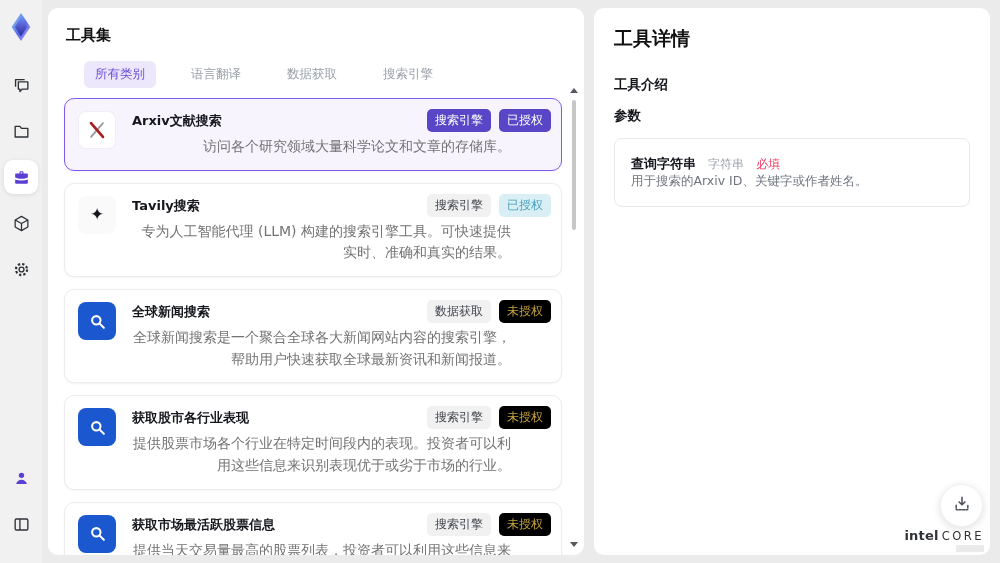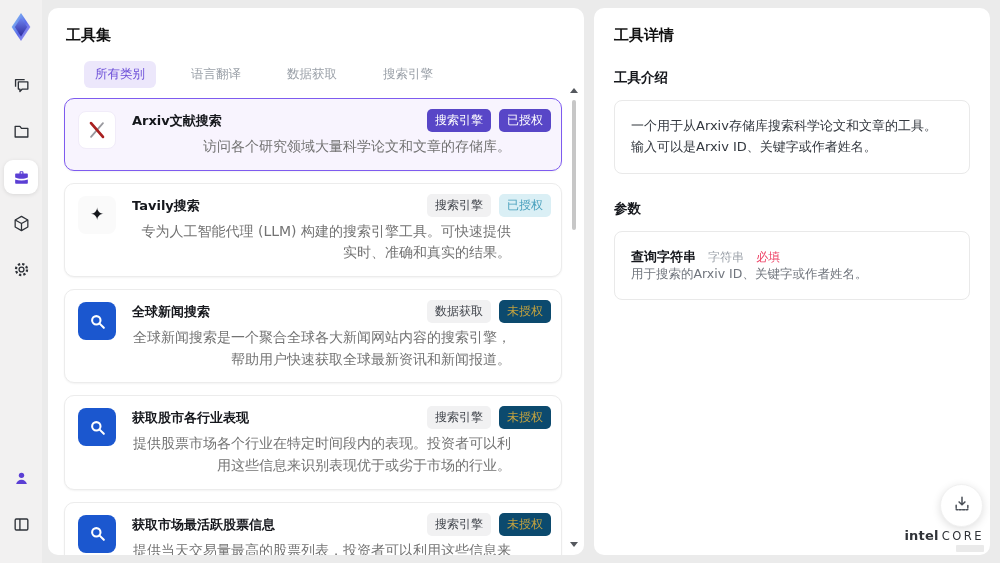--- a/index.html
+++ b/index.html
@@ -32,30 +32,30 @@
   .icon-tavily { background:#fafafa; color:#15171c; font-size:17px; }
   .icon-bluesearch { background:#1b57cf; }
   .tool-body { flex:1; min-width:0; }
   .tool-head { display:flex; align-items:flex-start; justify-content:space-between; gap:8px; }
   .tool-name { font-size:13px; font-weight:bold; color:#15171c; padding-top:3px; }
   .badges { display:flex; gap:8px; flex:none; }
   .badge { font-size:12px; padding:3px 8px; border-radius:5px; white-space:nowrap; }
   .badge-purple { background:#5846c7; color:#fff; }
   .badge-gray   { background:#f1f1f2; color:#43474e; }
   .badge-cyan   { background:#daeff5; color:#49a0bd; }
-  .badge-yellow { background:#0c4a6e; color:#c3a23f; }
+  .badge-yellow { background:#000000; color:#c3a23f; }
   .tool-desc { font-size:14px; color:#737373; line-height:1.55; margin-top:4px; padding-right:40px; }
   
   .sb-arrow { position:absolute; right:6px; width:0; height:0; border-left:4px solid transparent; border-right:4px solid transparent; }
   .sb-up { top:80px; border-bottom:5px solid #55585e; }
   .sb-down { bottom:8px; border-top:5px solid #55585e; }
   .sb-thumb { position:absolute; right:8px; top:92px; width:4px; height:130px; background:#c7c7c7; border-radius:2px; }
   
   .detail-panel { flex:1; padding:18px 20px; position:relative; }
-  .detail-title { font-size:15px; font-weight:bold; color:#111; margin-bottom:24px; }
+  .detail-title { font-size:19px; font-weight:bold; color:#111; margin-bottom:24px; }
   .section-heading { font-size:13.5px; font-weight:bold; color:#15171c; margin-bottom:13px; }
   .info-box { border:1px solid #e9e9e9; border-radius:8px; padding:15px 16px; font-size:13px; color:#33383f; line-height:1.6; margin-bottom:26px; }
   .param-box { border:1px solid #e9e9e9; border-radius:8px; padding:14px 16px 16px; }
   .param-name { font-size:13px; font-weight:bold; color:#15171c; }
   .param-type { font-size:12px; color:#9aa0a8; margin-left:7px; }
   .param-required { font-size:12px; color:#ee4266; margin-left:7px; }
   .param-desc { font-size:12.5px; color:#70757d; margin-top:0; }
   
   .fab { position:fixed; right:17px; bottom:36px; width:43px; height:43px; border-radius:50%; background:#fff; border:1px solid #f0f0f0; box-shadow:0 2px 8px rgba(0,0,0,.13); display:flex; align-items:center; justify-content:center; cursor:pointer; }
   .brand { position:fixed; right:16px; bottom:11px; text-align:right; line-height:1; }
@@ -247,21 +247,20 @@
 
     <div class="sb-arrow sb-up"></div>
     <div class="sb-thumb"></div>
     <div class="sb-arrow sb-down"></div>
   </section>
 
   <section class="panel detail-panel">
     <h2 class="detail-title">工具详情</h2>
 
     <h3 class="section-heading">工具介绍</h3>
-    <div class="info-box">一个用于从Arxiv存储库搜索科学论文和文章的工具。 输入可以是Arxiv ID、关键字或作者姓名。</div>
 
     <h3 class="section-heading">参数</h3>
     <div class="param-box">
       <div>
         <span class="param-name">查询字符串</span>
         <span class="param-type">字符串</span>
         <span class="param-required">必填</span>
       </div>
       <div class="param-desc">用于搜索的Arxiv ID、关键字或作者姓名。</div>
     </div>

